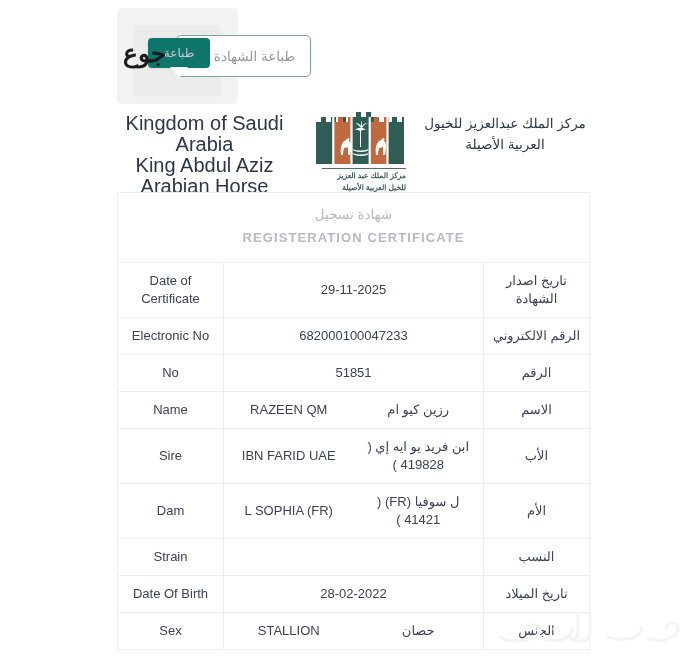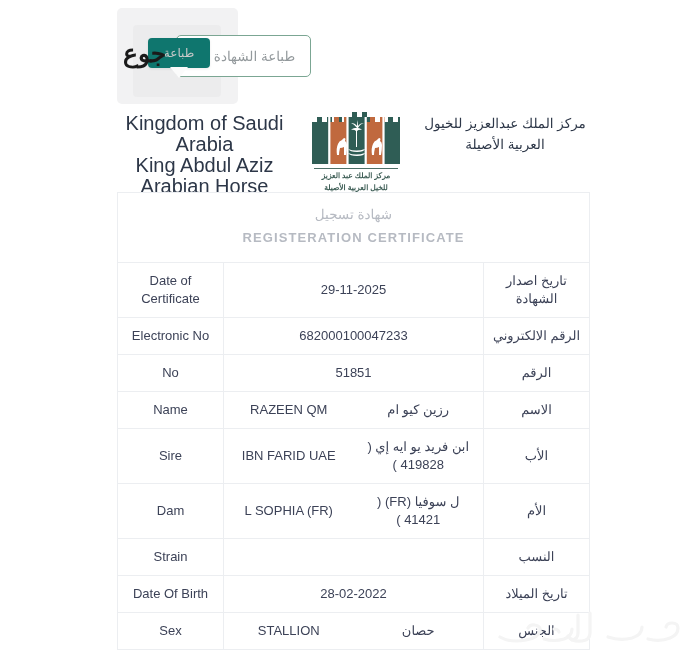--- a/index.html
+++ b/index.html
@@ -130,21 +130,21 @@
     color: #2d3748;
     direction: rtl;
     padding-top: 7px;
   }
 
   
   .logo-wrap {
     width: 100px;
     display: flex;
     flex-direction: column;
-    align-items: center;
+    align-items: flex-end;
     padding-top: 2px;
   }
   .logo-mark { display: block; }
   .logo-rule {
     width: 84px; height: 1px;
     background: #4c6e66;
     margin-top: 2px;
   }
   .logo-cap-ar {
     font-size: 7.5px;

